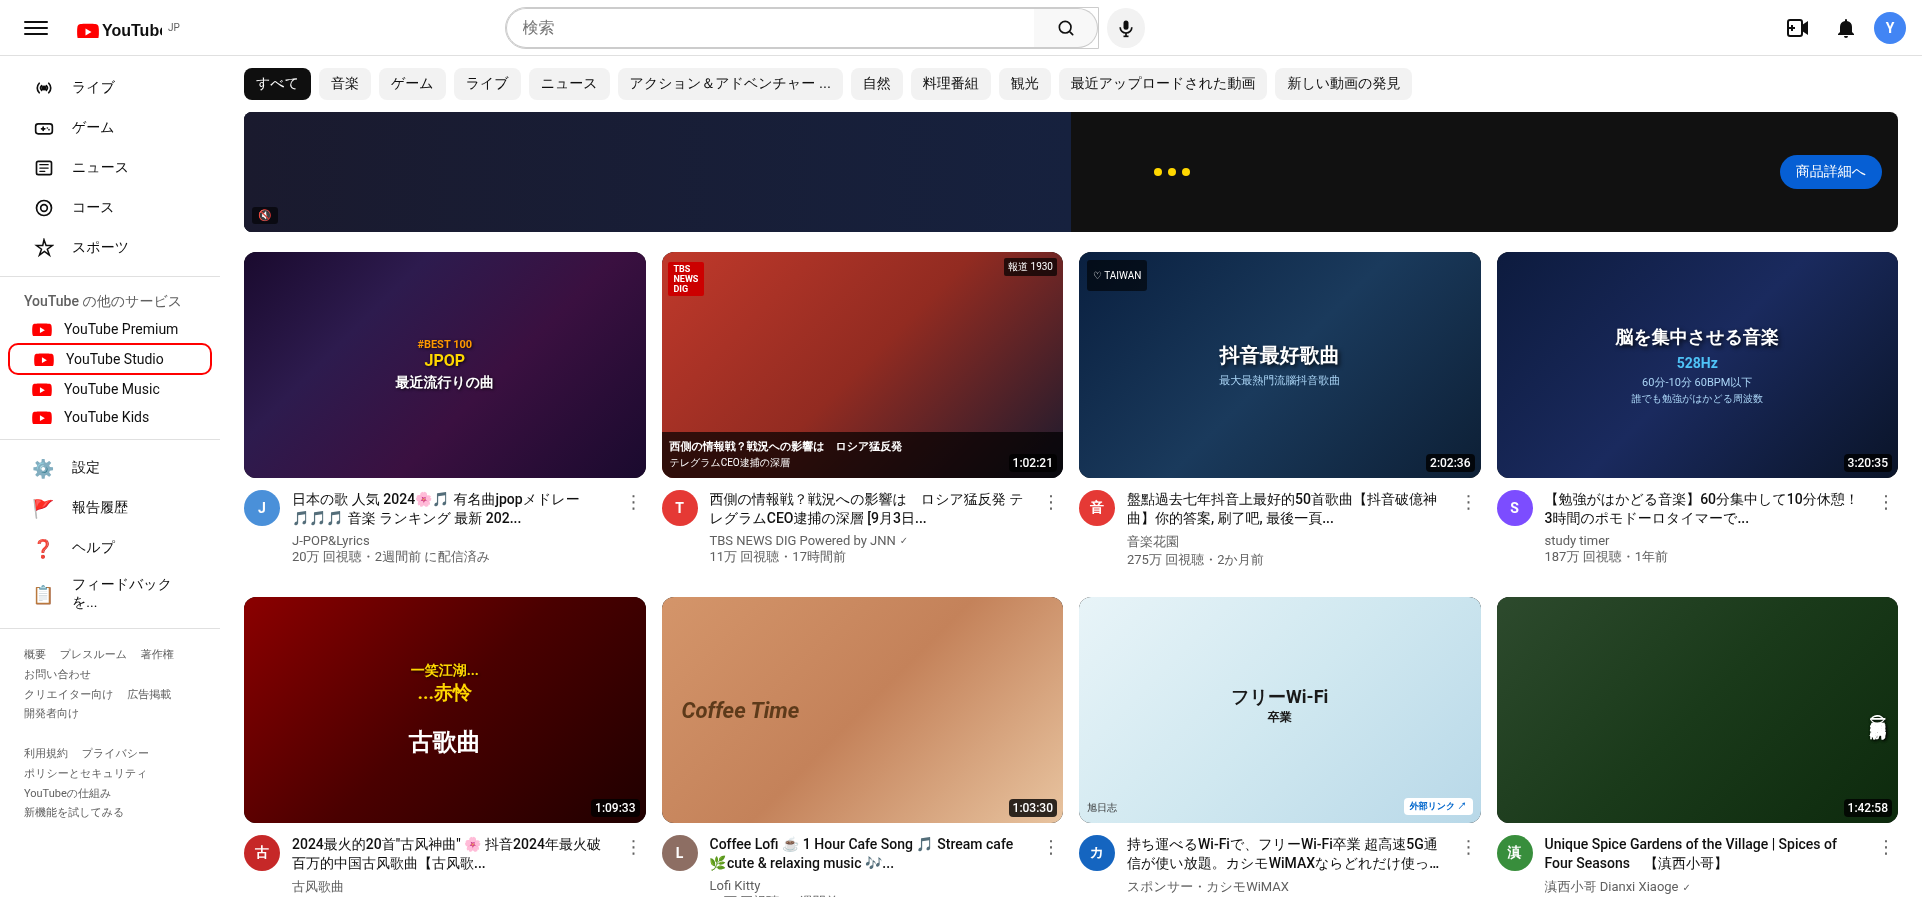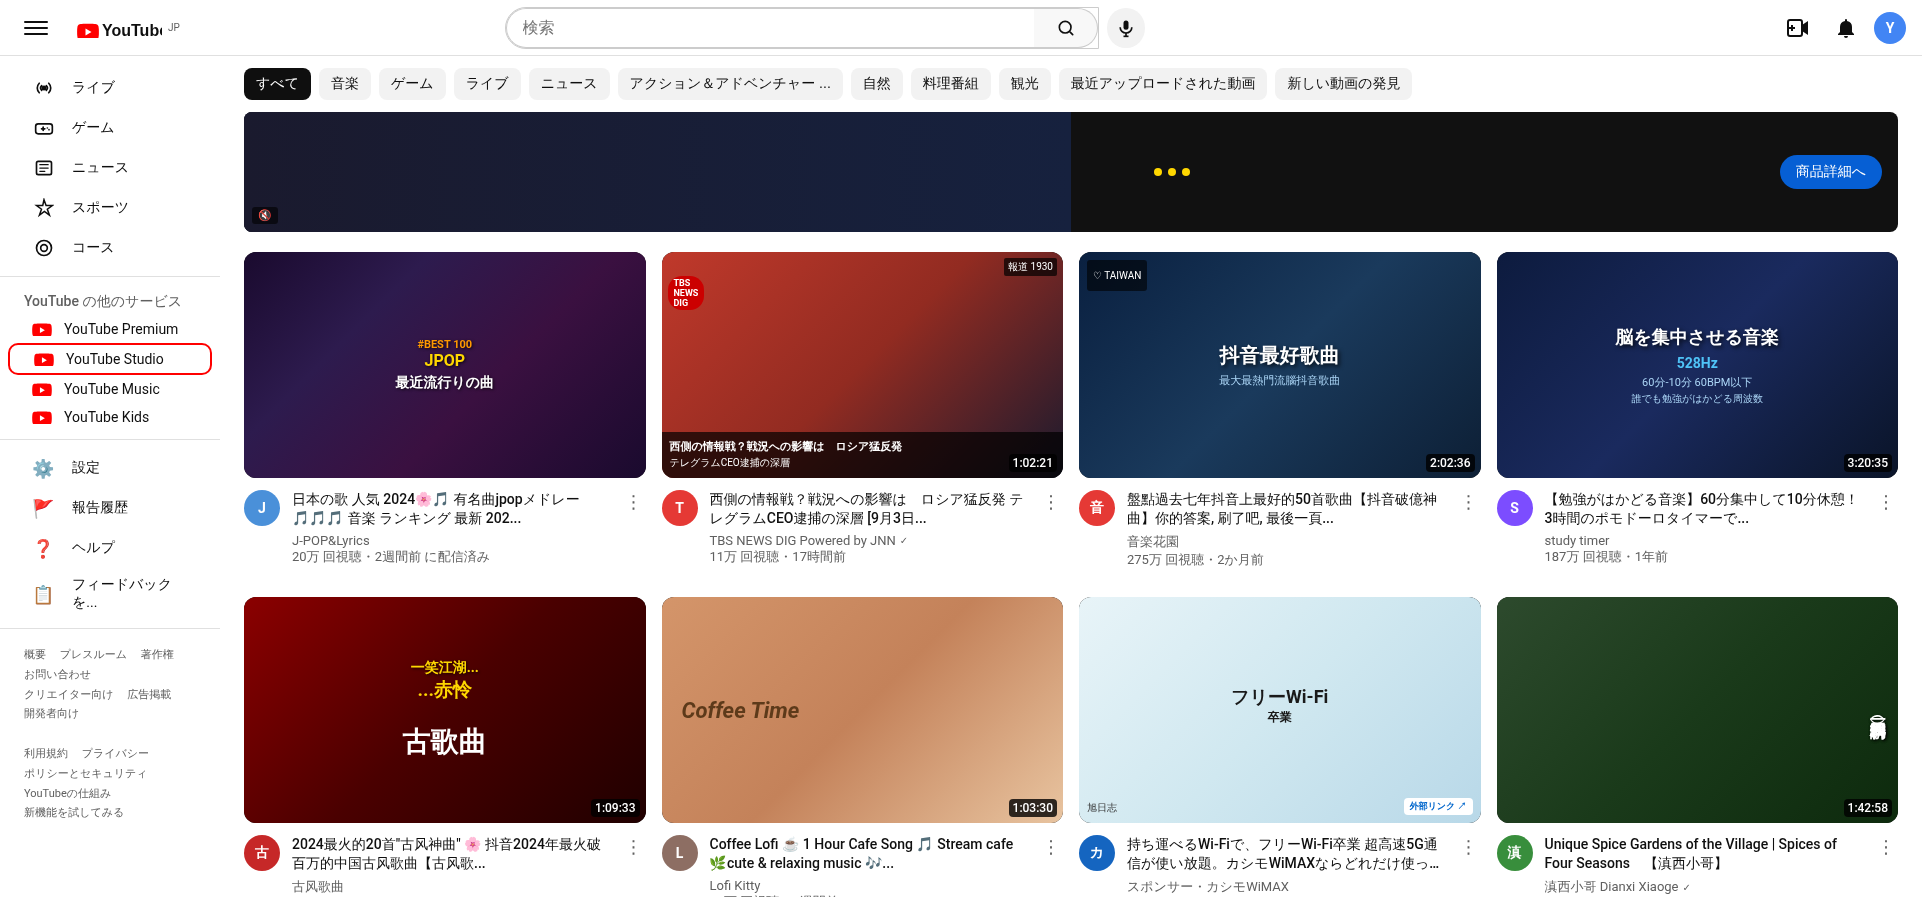--- a/index.html
+++ b/index.html
@@ -225,33 +225,33 @@
           <line x1="7" y1="8" x2="17" y2="8" stroke="#0f0f0f" stroke-width="1.5" stroke-linecap="round"></line>
           <line x1="7" y1="12" x2="17" y2="12" stroke="#0f0f0f" stroke-width="1.5" stroke-linecap="round"></line>
           <line x1="7" y1="16" x2="13" y2="16" stroke="#0f0f0f" stroke-width="1.5" stroke-linecap="round"></line>
         </svg>
       </div>
       <span>ニュース</span>
     </div>
     <div class="sidebar-item">
       <div class="sidebar-icon">
         <svg width="20" height="20" viewBox="0 0 24 24" fill="none">
-          <path d="M12 2l2.5 7H22l-6 4.5 2.5 7-6-4.5-6 4.5L9 13.5 3 9h7.5L12 2z" fill="none" stroke="#0f0f0f" stroke-width="1.8"></path>
+          <circle cx="12" cy="12" r="9" stroke="#0f0f0f" stroke-width="2"></circle>
+          <circle cx="12" cy="12" r="4" stroke="#0f0f0f" stroke-width="2"></circle>
         </svg>
       </div>
-      <span>スポーツ</span>
+      <span>コース</span>
     </div>
     <div class="sidebar-item">
       <div class="sidebar-icon">
         <svg width="20" height="20" viewBox="0 0 24 24" fill="none">
-          <circle cx="12" cy="12" r="9" stroke="#0f0f0f" stroke-width="2"></circle>
-          <circle cx="12" cy="12" r="4" stroke="#0f0f0f" stroke-width="2"></circle>
+          <path d="M12 2l2.5 7H22l-6 4.5 2.5 7-6-4.5-6 4.5L9 13.5 3 9h7.5L12 2z" fill="none" stroke="#0f0f0f" stroke-width="1.8"></path>
         </svg>
       </div>
-      <span>コース</span>
+      <span>スポーツ</span>
     </div>
 
     <div class="sidebar-divider"></div>
 
     <div class="sidebar-section-title">YouTube の他のサービス</div>
 
     <div class="sidebar-yt-service">
       <svg width="20" height="14" viewBox="0 0 24 17">
         <path d="M23.5 4.5c-.3-1.1-1.1-2-2.2-2.3C19.3 1.8 12 1.8 12 1.8s-7.3 0-9.3.4c-1.1.3-1.9 1.2-2.2 2.3C.1 6.5.1 10 .1 10s0 3.5.4 5.5c.3 1.1 1.1 2 2.2 2.3 2 .4 9.3.4 9.3.4s7.3 0 9.3-.4c1.1-.3 1.9-1.2 2.2-2.3.4-2 .4-5.5.4-5.5s0-3.5-.4-5.5z" fill="#FF0000"></path>
         <path d="M9.5 13.5v-7l6 3.5-6 3.5z" fill="#fff"></path>
@@ -367,21 +367,21 @@
             </div>
             <div class="video-meta">20万 回視聴・2週間前 に配信済み</div>
           </div>
           <button class="more-btn">⋮</button>
         </div>
       </div>
 
       <div class="video-card">
         <div class="thumbnail-wrapper">
           <div style="position:absolute;top:0;left:0;width:100%;height:100%;background:linear-gradient(135deg,#c0392b 0%,#922b21 50%,#1a1a2e 100%);">
-            <div style="position:absolute;top:24px;left:6px;background:#cc0000;color:white;font-size:9px;font-weight:bold;padding:2px 6px;border-radius:14px;">TBS<br>NEWS<br>DIG</div>
+            <div style="position:absolute;top:10px;left:6px;background:#cc0000;color:white;font-size:9px;font-weight:bold;padding:2px 6px;border-radius:2px;">TBS<br>NEWS<br>DIG</div>
             <div style="position:absolute;bottom:0;left:0;right:0;padding:8px;background:rgba(0,0,0,0.7);">
               <div style="color:white;font-size:11px;font-weight:bold;line-height:1.3;">西側の情報戦？戦況への影響は　ロシア猛反発</div>
               <div style="color:white;font-size:10px;margin-top:2px;">テレグラムCEO逮捕の深層</div>
             </div>
             <div style="position:absolute;top:6px;right:6px;background:rgba(0,0,0,0.7);color:white;font-size:10px;padding:2px 4px;border-radius:2px;">報道 1930</div>
           </div>
           <div class="duration-badge">1:02:21</div>
         </div>
         <div class="video-info">
           <div class="channel-avatar" style="background:#e53935;">T</div>
@@ -448,21 +448,21 @@
     </div>
 
     <div class="videos-grid">
 
       <div class="video-card">
         <div class="thumbnail-wrapper">
           <div style="position:absolute;top:0;left:0;width:100%;height:100%;background:linear-gradient(135deg,#8B0000 0%,#4a0000 50%,#200000 100%);">
             <div style="position:absolute;top:50%;left:50%;transform:translate(-50%,-50%);text-align:center;width:90%;">
               <div style="color:#ffd700;font-size:14px;font-weight:bold;text-shadow:1px 1px 3px rgba(0,0,0,0.8);">一笑江湖...</div>
               <div style="color:#ffd700;font-size:19px;font-weight:bold;">...赤怜</div>
-              <div style="color:white;font-size:28px;font-weight:bold;margin-top:20px;font-family:Liberation Mono, monospace;">古歌曲</div>
+              <div style="color:white;font-size:24px;font-weight:bold;margin-top:20px;font-family:Liberation Mono, monospace;">古歌曲</div>
             </div>
           </div>
           <div class="duration-badge">1:09:33</div>
         </div>
         <div class="video-info">
           <div class="channel-avatar" style="background:#c62828;">古</div>
           <div class="video-details">
             <div class="video-title">2024最火的20首"古风神曲" 🌸 抖音2024年最火破百万的中国古风歌曲【古风歌...</div>
             <div class="channel-name">
               <span>古风歌曲</span>

